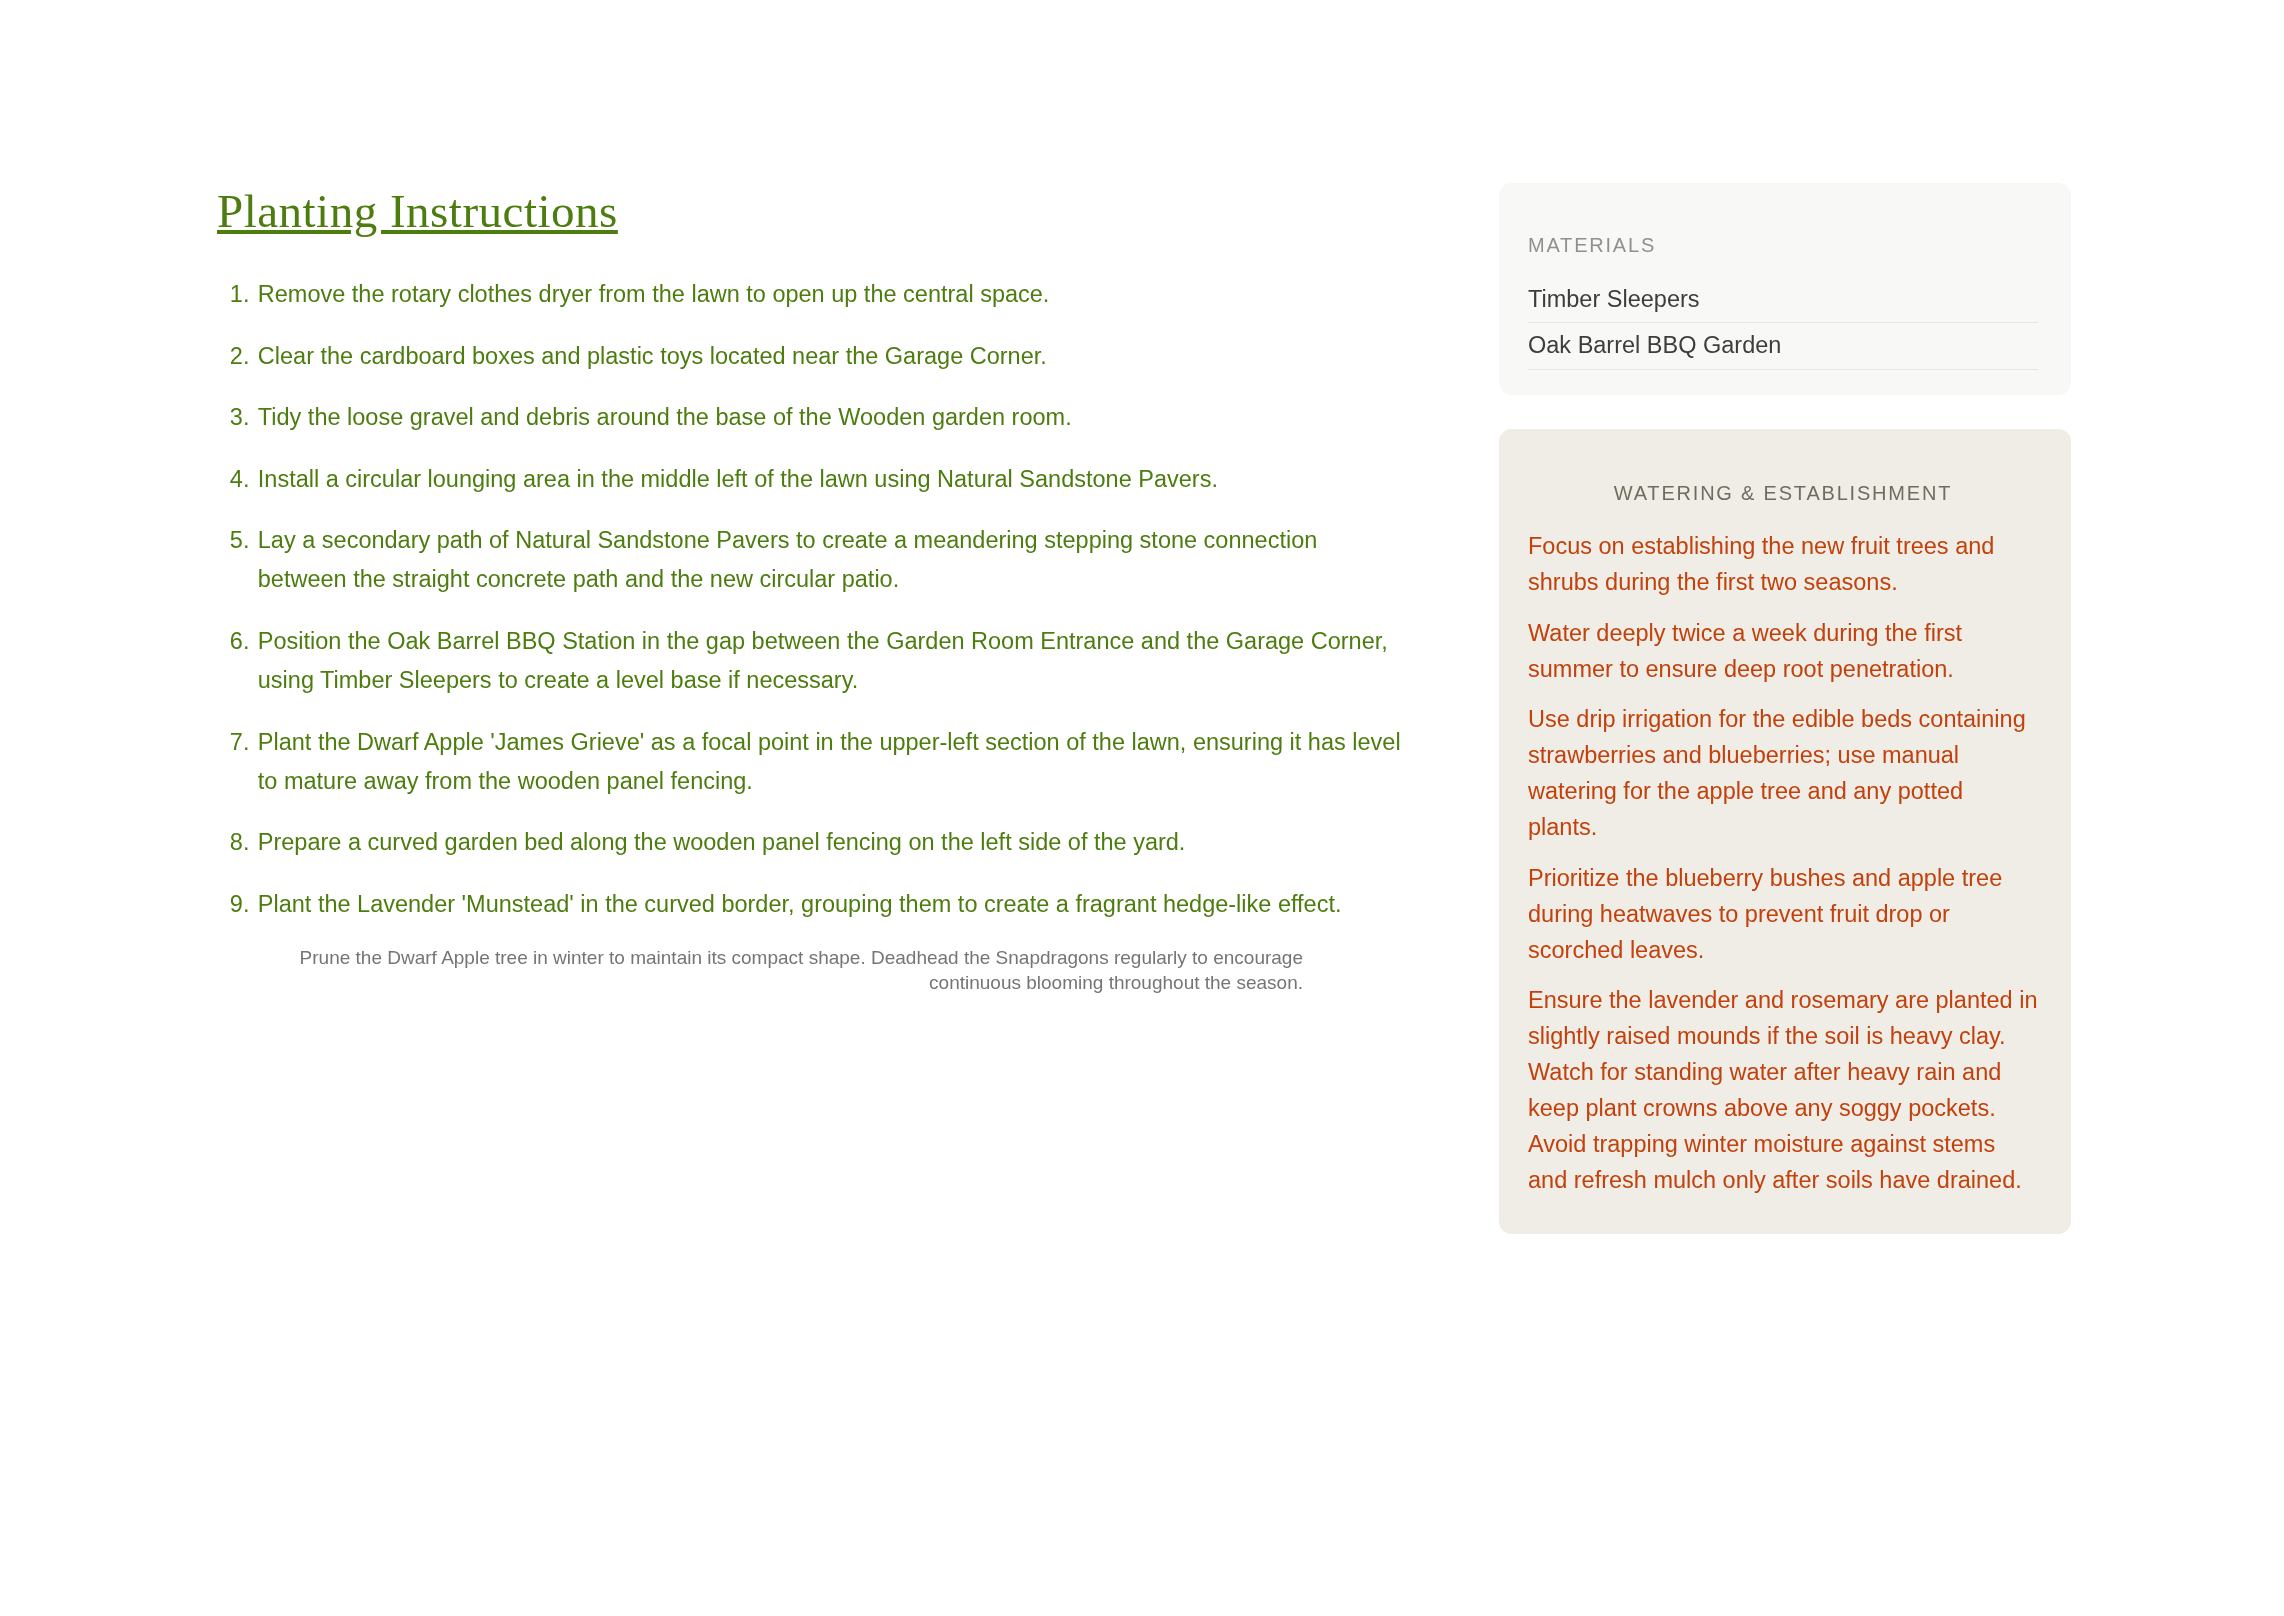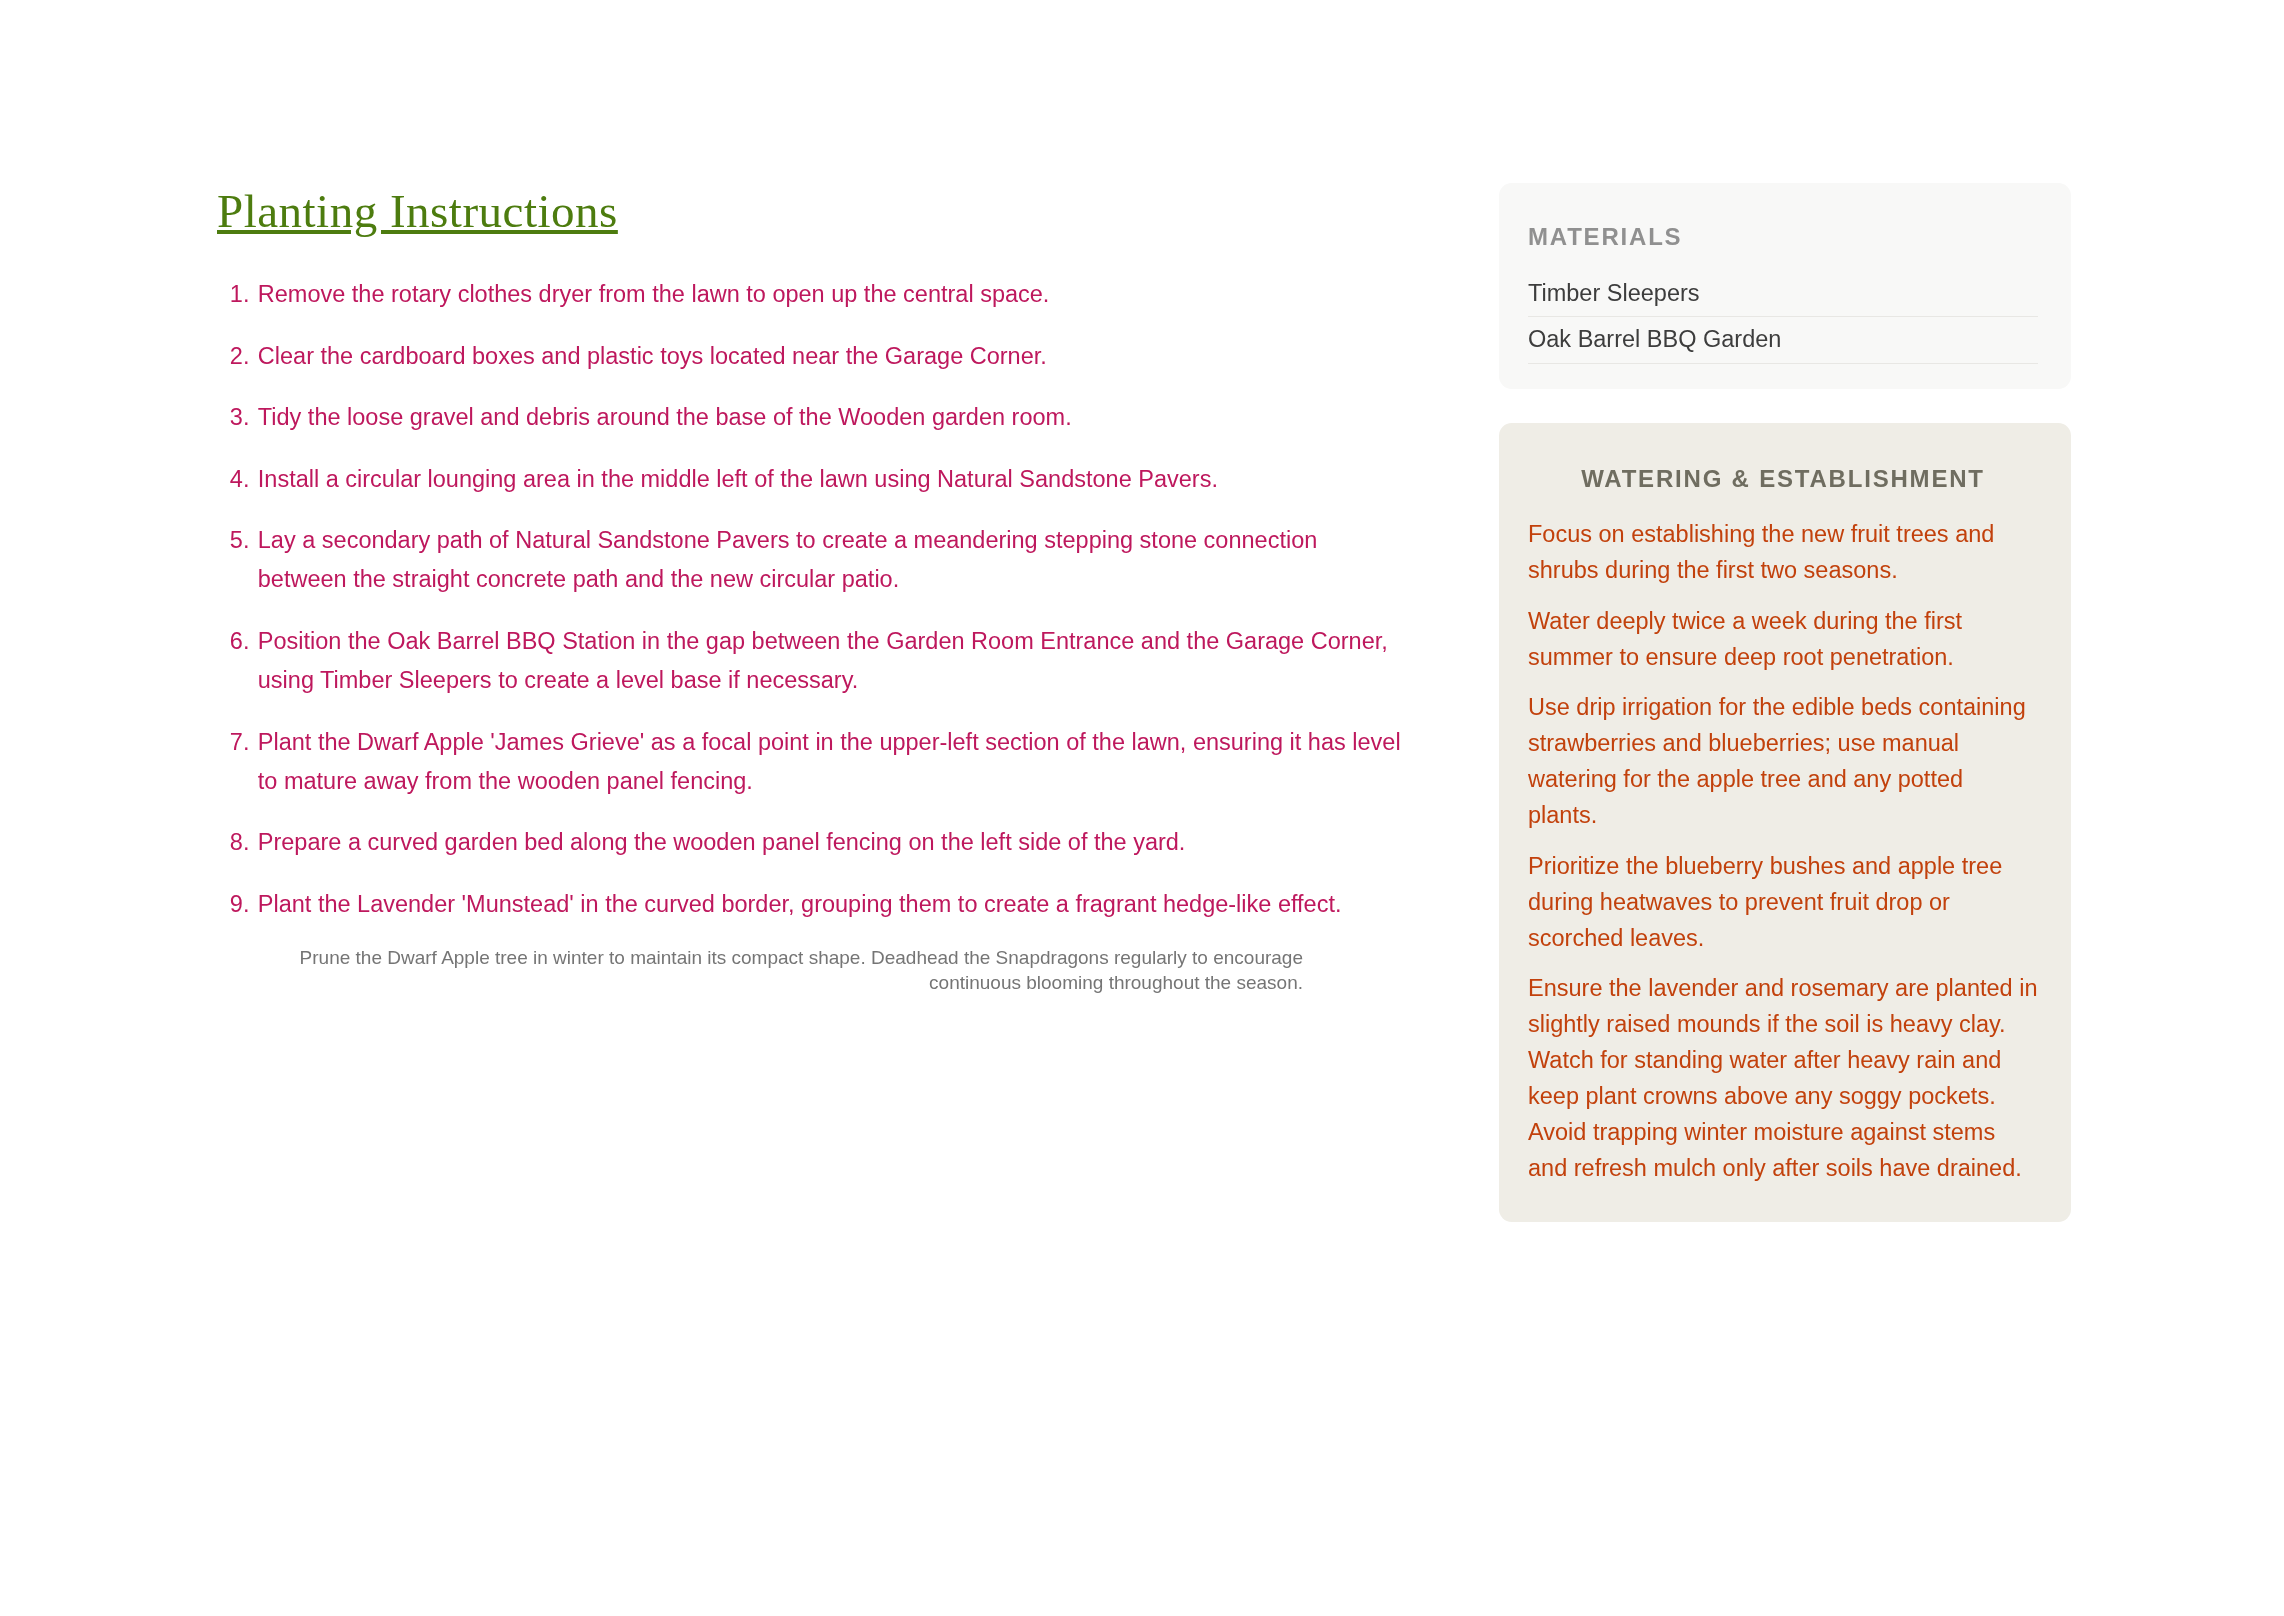--- a/index.html
+++ b/index.html
@@ -33,21 +33,21 @@
     line-height: 56px;
     letter-spacing: 0.5px;
     color: #4d7c0f;
     text-decoration: underline;
   }
   ol.instructions {
     margin: 0;
     padding: 0 0 0 39px;
     font-size: 23.5px;
     line-height: 39px;
-    color: #be185d;
+    color: #4d7c0f;
   }
   ol.instructions li {
     margin-bottom: 22.6px;
     padding-left: 1.8px;
   }
   .footnote {
     margin: 12.7px 0 0 0;
     max-width: 1086px;
     font-size: 19px;
     line-height: 24.4px;
@@ -62,23 +62,23 @@
     box-sizing: border-box;
     width: 572px;
     border-radius: 12.7px;
   }
   .card-materials {
     background: #f8f8f7;
     padding: 34px 33px 25px 29px;
     margin-bottom: 34px;
   }
   .card-heading {
-    margin: 6px 0 20px 0;
-    font-size: 24px;
-    font-weight: 700;
+    margin: 17px 0 20px 0;
+    font-size: 20px;
+    font-weight: 400;
     letter-spacing: 1.8px;
     color: #909090;
   }
   ul.materials-list {
     list-style: none;
     margin: 0;
     padding: 0;
   }
   ul.materials-list li {
     padding: 7.2px 0 8.1px 0;

